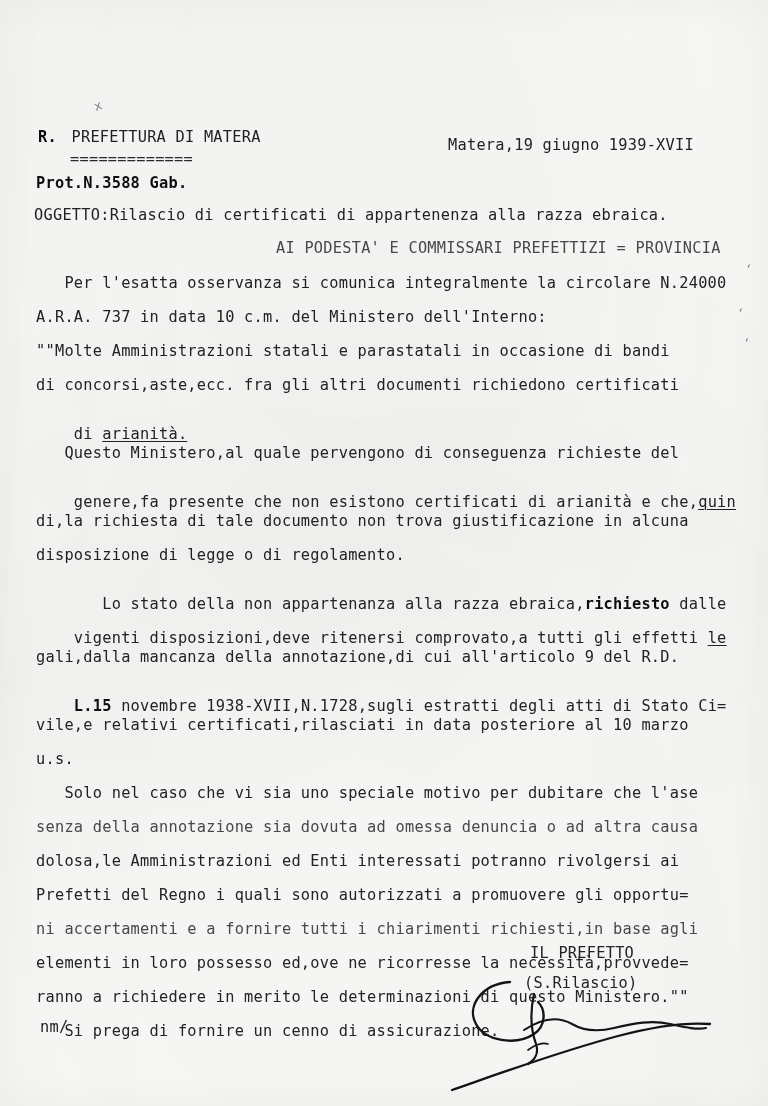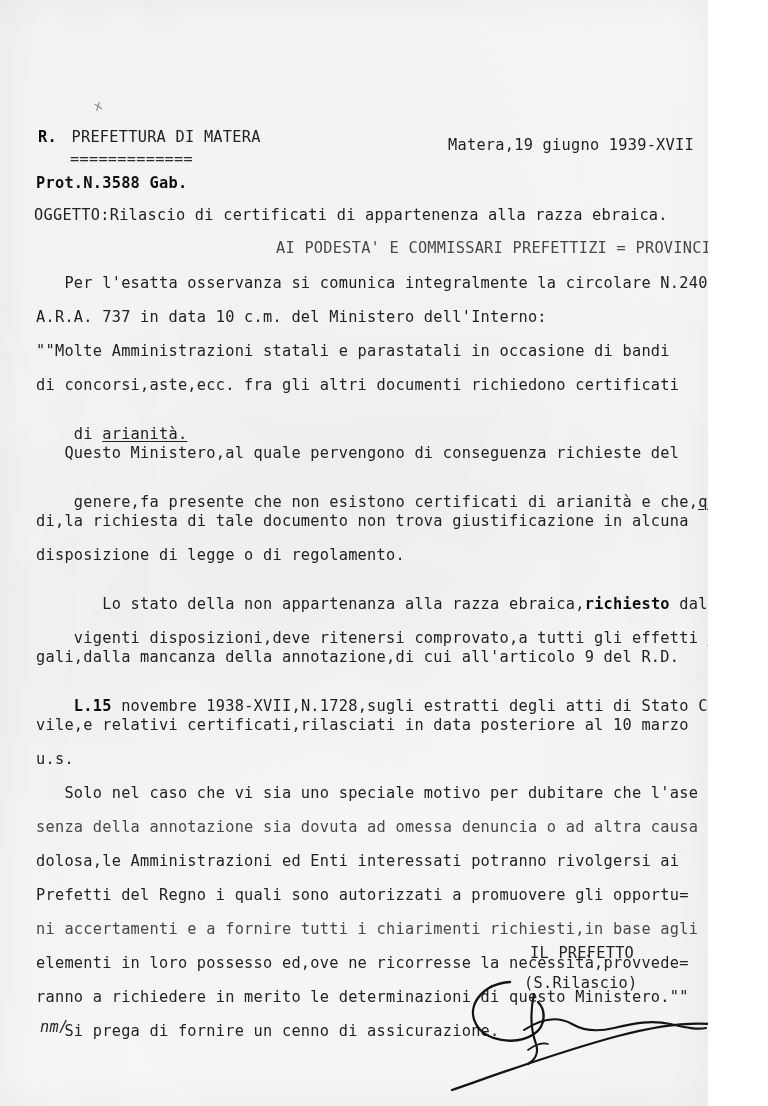--- a/index.html
+++ b/index.html
@@ -2,21 +2,21 @@
 <html><head>
 <meta charset="utf-8">
 <style>
   html, body {
     margin: 0;
     padding: 0;
     background: #ffffff;
   }
   .page {
     position: relative;
-    width: 708px;
+    width: 768px;
     height: 1106px;
     background: #fbfbfa;
     overflow: hidden;
     font-family: "DejaVu Sans Mono", "Liberation Mono", monospace;
     color: #1c1c1c;
   }
   
   .grain {
     position: absolute;
     inset: 0;
@@ -142,21 +142,21 @@
   <div class="tline ink-faint" style="left: 36px; top: 922px;">ni accertamenti e a fornire tutti i chiarimenti richiesti,in base agli</div>
   <div class="tline ink-mid" style="left: 36px; top: 956px;">elementi in loro possesso ed,ove ne ricorresse la necessità,provvede=</div>
   <div class="tline ink-mid" style="left: 36px; top: 990px;">ranno a richiedere in merito le determinazioni di questo Ministero.""</div>
 
   <div class="tline ink-mid" style="left: 36px; top: 1024px;">   Si prega di fornire un cenno di assicurazione.</div>
 
   <div class="grain"></div>
   <div class="edge-shade"></div>
 <div class="tline ink-mid" style="left: 530px; top: 946px;">IL PREFETTO</div>
     <div class="tline ink-mid" style="left: 524px; top: 976px;">(S.Rilascio)</div>
-    <div class="tline ink-mid" style="left: 40px; top: 1020px; font-style: italic;">nm/</div>
+    <div class="tline ink-mid" style="left: 40px; top: 1020px;">nm/</div>
     <div class="sig-wrap" style="top: 968px;">
       <svg width="310" height="128" viewBox="0 0 310 128">
         <g fill="none" stroke="#141414" stroke-linecap="round" stroke-linejoin="round">
           <path d="M72 14 C44 16, 28 38, 38 56 C47 73, 78 78, 96 66 C108 58, 108 42, 100 34" stroke-width="2.4"></path>
           <path d="M96 26 C92 44, 93 62, 98 76 C101 85, 97 92, 90 96" stroke-width="2.2"></path>
           <path d="M86 62 C104 50, 120 48, 134 56 C146 63, 160 64, 176 60 C196 55, 214 52, 232 56 C246 59, 258 62, 268 60" stroke-width="2.1"></path>
           <path d="M90 82 C98 76, 104 74, 110 76" stroke-width="1.7"></path>
           <path d="M14 122 C60 106, 120 84, 180 68 C214 59, 246 54, 272 56" stroke-width="2.3"></path>
         </g>
       </svg>

